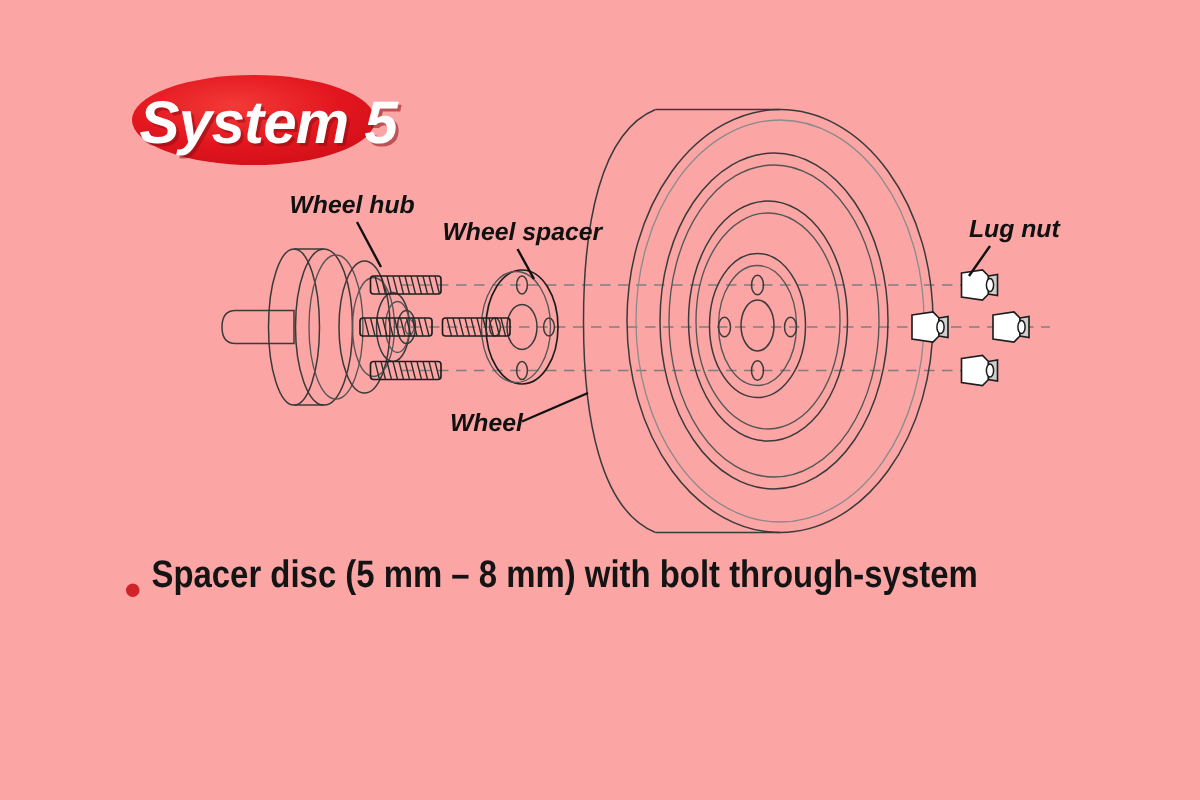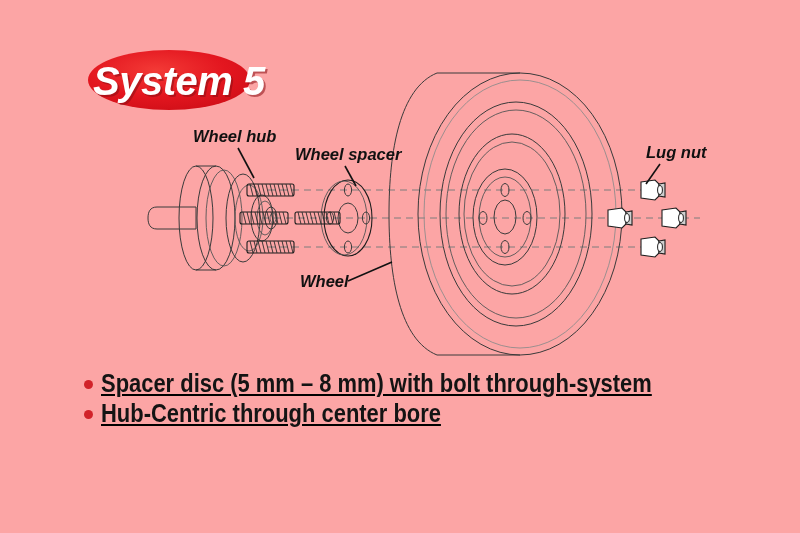--- a/index.html
+++ b/index.html
@@ -102,23 +102,22 @@
   }
   
   #bullets {
     position: absolute;
     left: 84px;
     top: 369px;
     width: 690px;
   }
   .bullet-row {
     display: flex;
-    align-items: flex-start;
+    align-items: flex-end;
     margin-bottom: 1px;
-    text-decoration: underline;
   }
   .bullet-dot {
     width: 9px;
     height: 9px;
     border-radius: 50%;
     background: #d1232a;
     margin-top: 11px;
     margin-right: 8px;
     flex: 0 0 auto;
   }
@@ -284,19 +283,15 @@
       <text class="callout-label" x="646" y="158">Lug nut</text>
       <path class="leader" d="M 660 164 L 646 184"></path>
     </g>
   </svg>
 
   <div id="bullets">
     <div class="bullet-row">
       <span class="bullet-dot"></span>
       <span class="bullet-text">Spacer disc (5 mm – 8 mm) with bolt through-system</span>
     </div>
-    <div class="bullet-row">
-      <span class="bullet-dot"></span>
-      <span class="bullet-text">Hub-Centric through center bore</span>
-    </div>
   </div>
 
 </div>
 
 </body></html>

